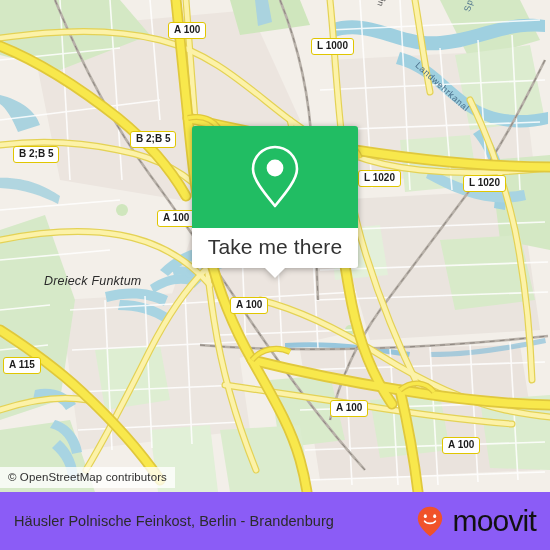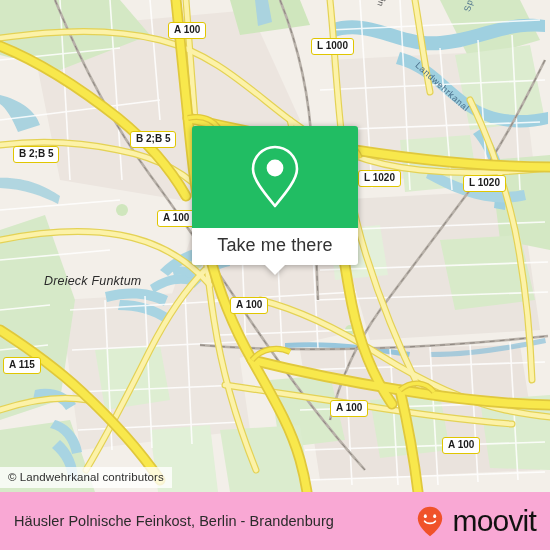--- a/index.html
+++ b/index.html
@@ -104,21 +104,21 @@
   #popup-action {
     position: relative;
     width: 166px;
     background: #ffffff;
     border-radius: 0 0 3px 3px;
     text-align: center;
     padding: 7px 0 9px 0;
     box-sizing: border-box;
   }
   #popup-action-label {
-    font-size: 18px;
+    font-size: 21px;
     color: #333333;
     font-family: "Liberation Sans", sans-serif;
     letter-spacing: .1px;
   }
   #popup-tail {
     position: absolute;
     left: 50%;
     margin-left: -11px;
     bottom: -10px;
     width: 0; height: 0;
@@ -127,21 +127,21 @@
     border-top: 11px solid #ffffff;
   }
 
   
   #footer {
     position: absolute;
     left: 0;
     top: 492px;
     width: 550px;
     height: 58px;
-    background: #f9a8d4;
+    background: #8b5cf6;
     display: flex;
     align-items: center;
     justify-content: space-between;
     box-sizing: border-box;
     padding: 0 14px 0 14px;
   }
   #footer-title {
     font-size: 14.5px;
     color: #2b2b2b;
     font-family: "Liberation Sans", sans-serif;
@@ -337,21 +337,21 @@
     </div>
 
     <div class="maplabel place-label" style="left:44px; top:274px;">Dreieck Funktum</div>
 
     <div class="maplabel water-label" style="left:462px; top:10px; transform:rotate(-74deg); transform-origin:left top;">Spree</div>
 
     <div class="maplabel water-label" style="left:420px; top:60px; transform:rotate(42deg); transform-origin:left top;">Landwehrkanal</div>
 
     <div class="maplabel street-label" style="left:374px; top:4px; transform:rotate(-72deg); transform-origin:left top;">ugstraße</div>
 
-    <div id="attribution">© Landwehrkanal contributors</div>
+    <div id="attribution">© OpenStreetMap contributors</div>
 
     <div id="popup">
       <div id="popup-body">
         <span id="popup-pin">
           <svg width="52" height="66" viewBox="0 0 52 66" xmlns="http://www.w3.org/2000/svg">
             <path d="M26 3 C13.8 3 4 12.8 4 25 C4 35 14 47.5 26 62 C38 47.5 48 35 48 25 C48 12.8 38.2 3 26 3 Z" fill="none" stroke="#ffffff" stroke-width="2.6" stroke-linejoin="round"></path>
             <circle cx="26" cy="24" r="8.4" fill="#ffffff"></circle>
           </svg>
         </span>
       </div>

